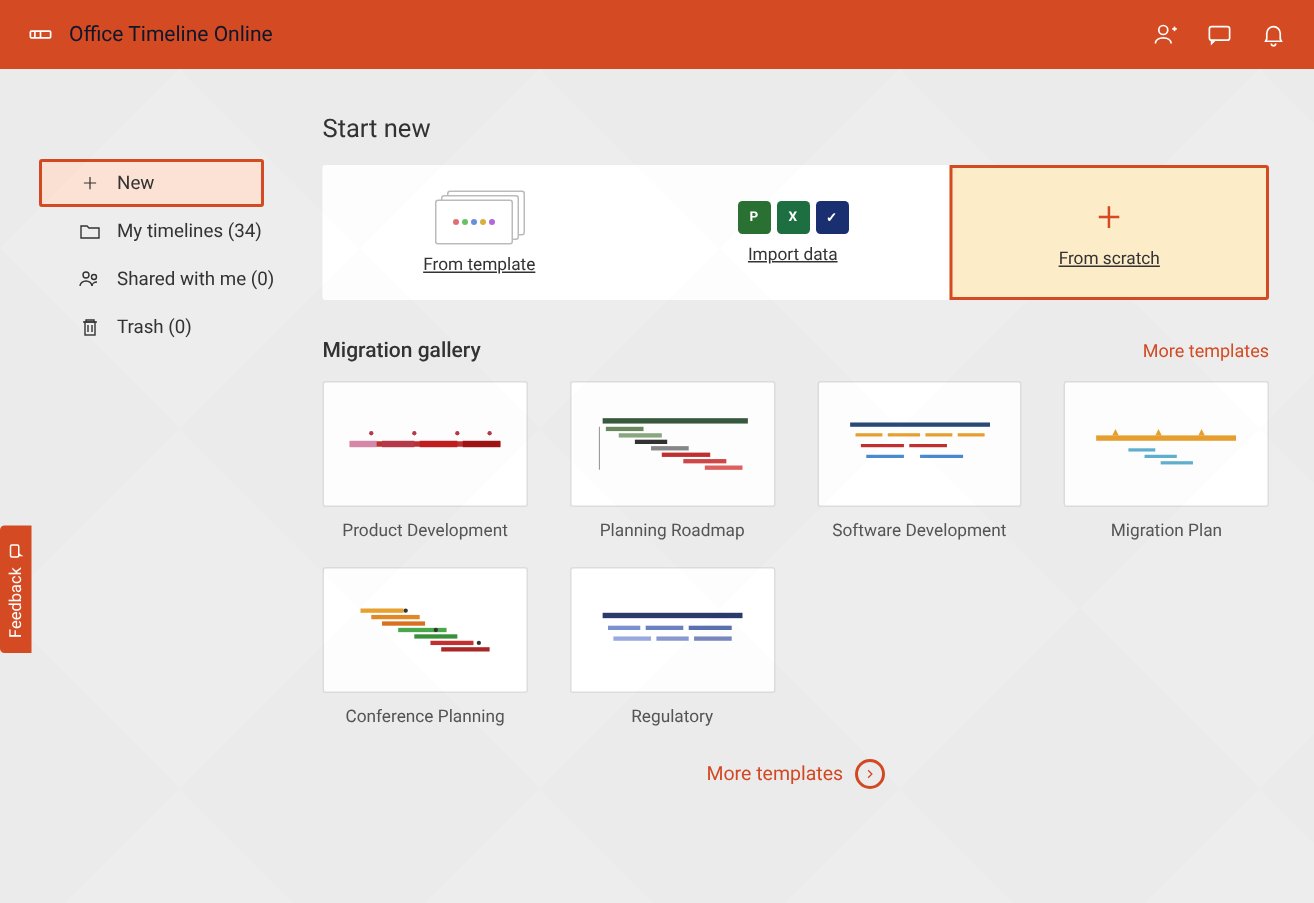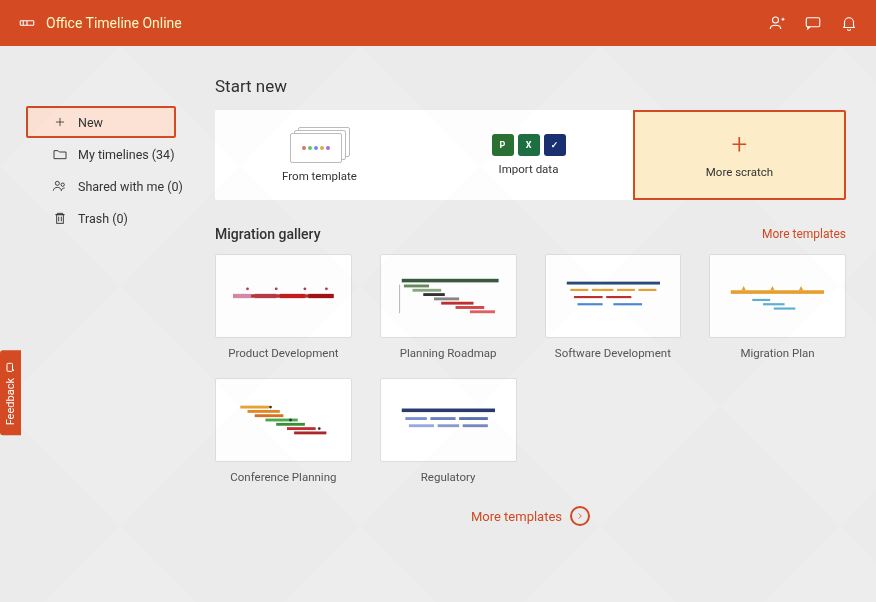--- a/index.html
+++ b/index.html
@@ -10,21 +10,21 @@
     height: 602px;
     overflow: hidden;
     position: relative;
   }
   .header {
     background: #d34a23;
     height: 46px;
     display: flex;
     align-items: center;
     padding: 0 18px;
-    color: #fef9c3;
+    color: #0f172a;
     justify-content: space-between;
   }
   .header-left { display: flex; align-items: center; gap: 10px; }
   .header-title { font-size: 14px; font-weight: 400; }
   .header-right { display: flex; align-items: center; gap: 18px; }
   .header-icon { width: 18px; height: 18px; display:flex; align-items:center; justify-content:center; cursor:pointer; }
   .header-icon svg { stroke: #fff; fill:none; }
 
   .content {
     background: #ededed;
@@ -86,21 +86,21 @@
     gap:6px;
     font-size:12px;
     color:#333;
     cursor:pointer;
     position:relative;
   }
   .start-card.highlighted {
     background:#fdecc8;
     border:2px solid #d34a23;
   }
-  .start-label { font-size:11.5px; }
+  .start-label { text-decoration: underline; font-size:11.5px; }
   .import-icons { display:flex; gap:4px; align-items:center; }
   .import-tile { width:22px; height:22px; border-radius:3px; display:flex; align-items:center; justify-content:center; color:#fff; font-size:9px; font-weight:bold; }
 
   .gallery-header {
     display:flex;
     justify-content:space-between;
     align-items:center;
     margin-top: 26px;
     margin-bottom:12px;
   }
@@ -293,21 +293,21 @@
         <div class="import-icons">
           <div class="import-tile" style="background:#2a7033">P</div>
           <div class="import-tile" style="background:#1d6f42">X</div>
           <div class="import-tile" style="background:#1a2f6f">✓</div>
         </div>
         <span class="start-label">Import data</span>
       </div>
 
       <div class="start-card highlighted">
         <span class="plus-big">+</span>
-        <span class="start-label">More scratch</span>
+        <span class="start-label">From scratch</span>
       </div>
 
     </div>
 
     <div class="gallery-header">
       <span class="gallery-title">Migration gallery</span>
       <span class="more-link">More templates</span>
     </div>
 
     <div class="gallery-grid">

